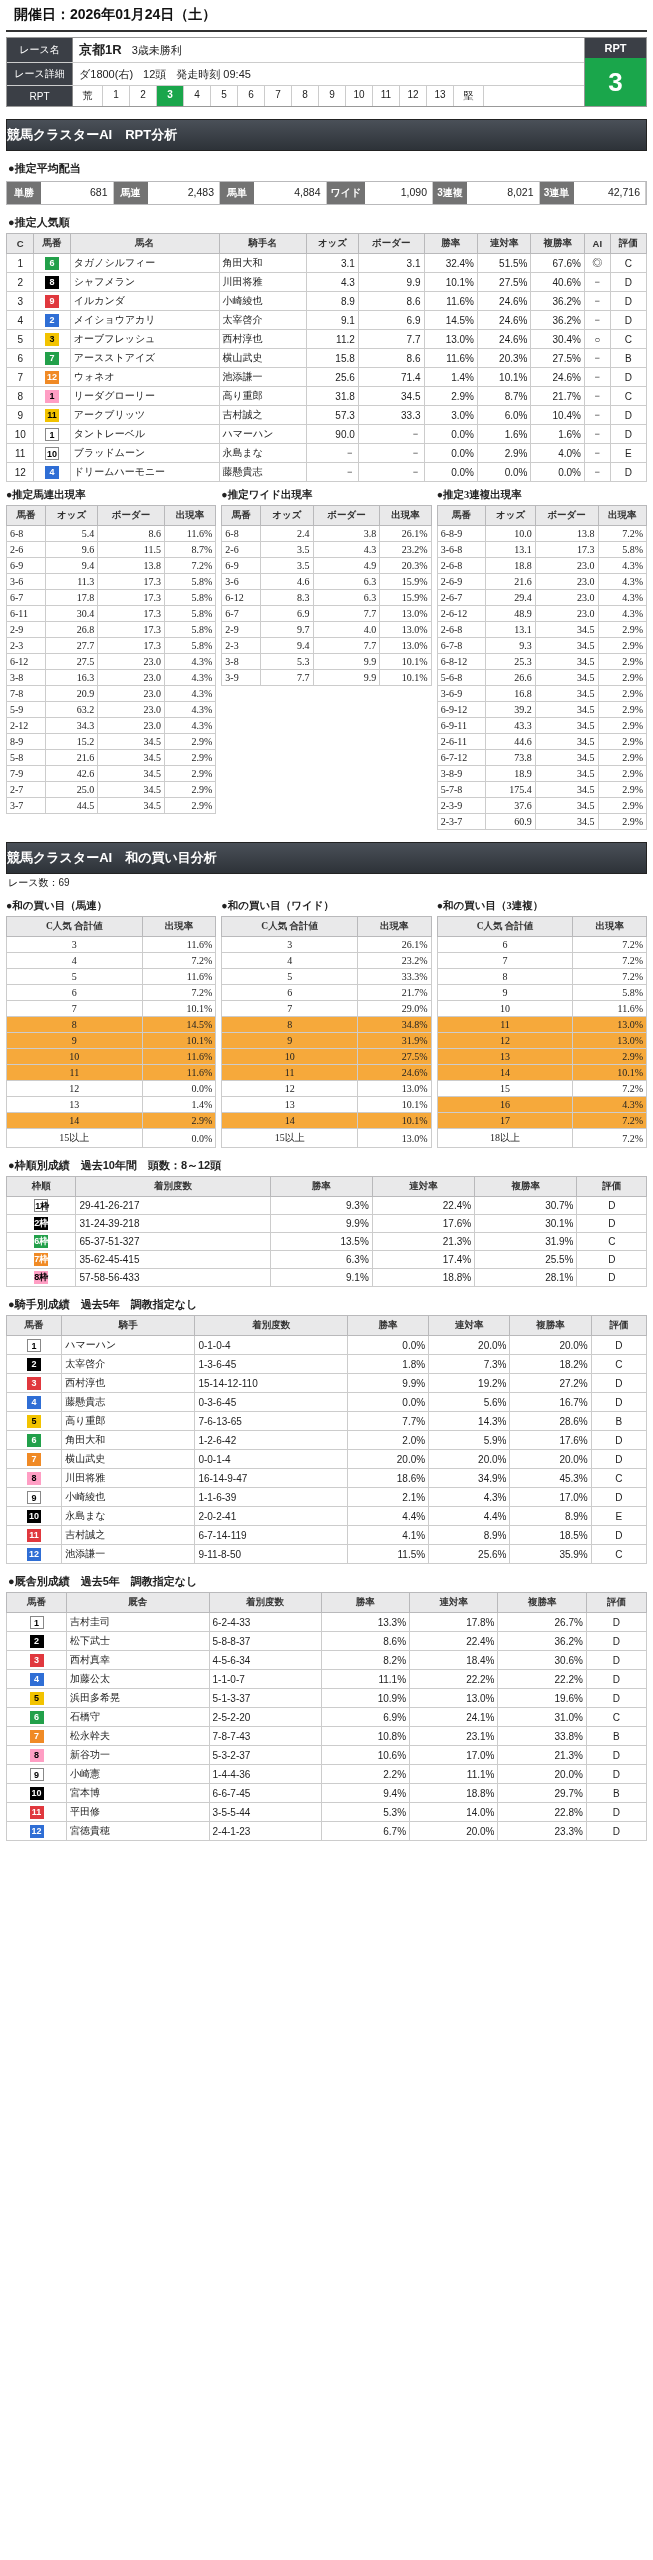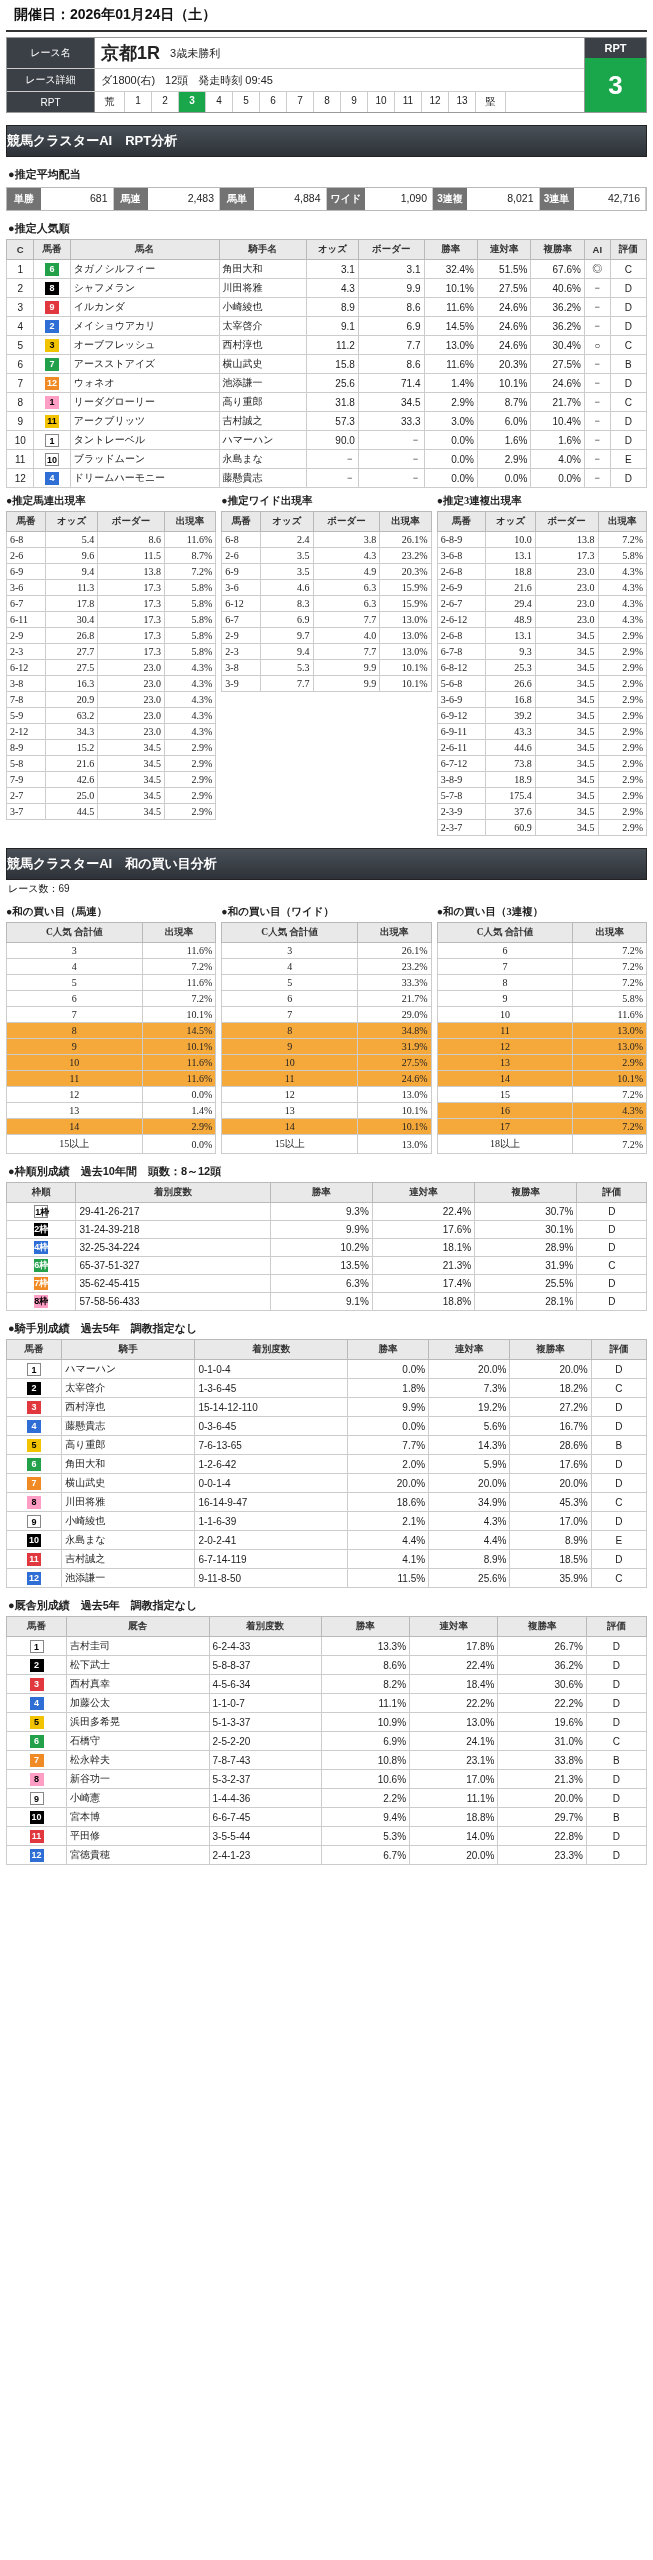--- a/index.html
+++ b/index.html
@@ -25,31 +25,31 @@
   .race-head {
     display: flex;
     margin-top: 5px;
     border: 1px solid #999;
     background: #fff;
   }
   .race-head-left { flex: 1 1 auto; }
   .rh-row { display: flex; border-bottom: 1px solid #ccc; }
   .rh-row:last-child { border-bottom: none; }
   .rh-label {
-    width: 88px;
+    width: 66px;
     background: #3b3f46;
     color: #fff;
     font-size: 10px;
     padding: 4px 3px;
     text-align: center;
     border-right: 1px solid #888;
     display: flex; align-items: center; justify-content: center;
   }
   .rh-value { padding: 3px 6px; display: flex; align-items: center; gap: 10px; font-size: 11px; }
-  .rh-value .bold { font-weight: bold; font-size: 18px; }
+  .rh-value .bold { font-weight: bold; font-size: 13px; }
   .rh-value .sub { font-size: 11px; }
 
   .rpt-cells { display: flex; align-items: stretch; }
   .rpt-cell {
     width: 27px;
     text-align: center;
     font-size: 10px;
     padding: 3px 0;
     border-right: 1px solid #ccc;
     background: #fff;
@@ -964,28 +964,20 @@
         </tr>
         <tr>
           <td class="numcell"><span class="waku w2">2枠</span></td>
           <td class="l">31-24-39-218</td>
           <td class="r">9.9%</td>
           <td class="r">17.6%</td>
           <td class="r">30.1%</td>
           <td>D</td>
         </tr>
         <tr>
-          <td class="numcell"><span class="waku w4">4枠</span></td>
-          <td class="l">32-25-34-224</td>
-          <td class="r">10.2%</td>
-          <td class="r">18.1%</td>
-          <td class="r">28.9%</td>
-          <td>D</td>
-        </tr>
-        <tr>
           <td class="numcell"><span class="waku w6">6枠</span></td>
           <td class="l">65-37-51-327</td>
           <td class="r">13.5%</td>
           <td class="r">21.3%</td>
           <td class="r">31.9%</td>
           <td>C</td>
         </tr>
         <tr>
           <td class="numcell"><span class="waku w7">7枠</span></td>
           <td class="l">35-62-45-415</td>

